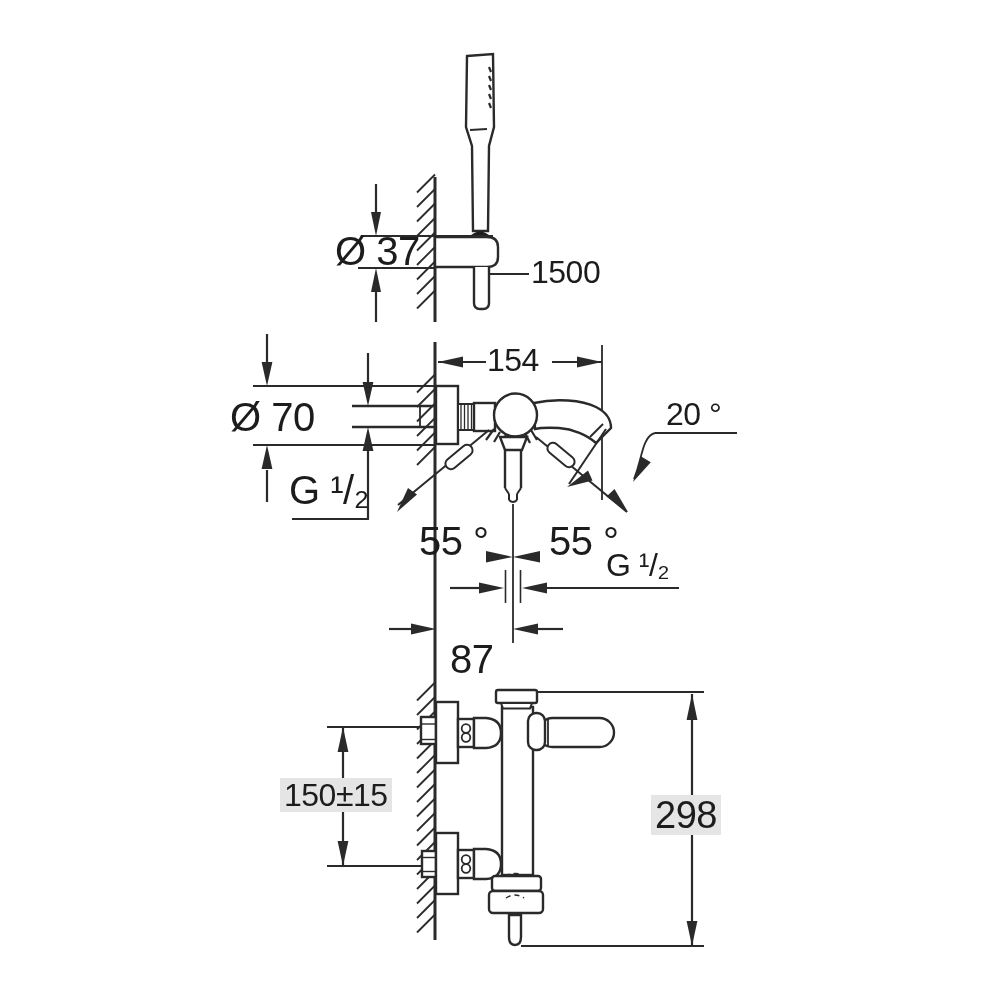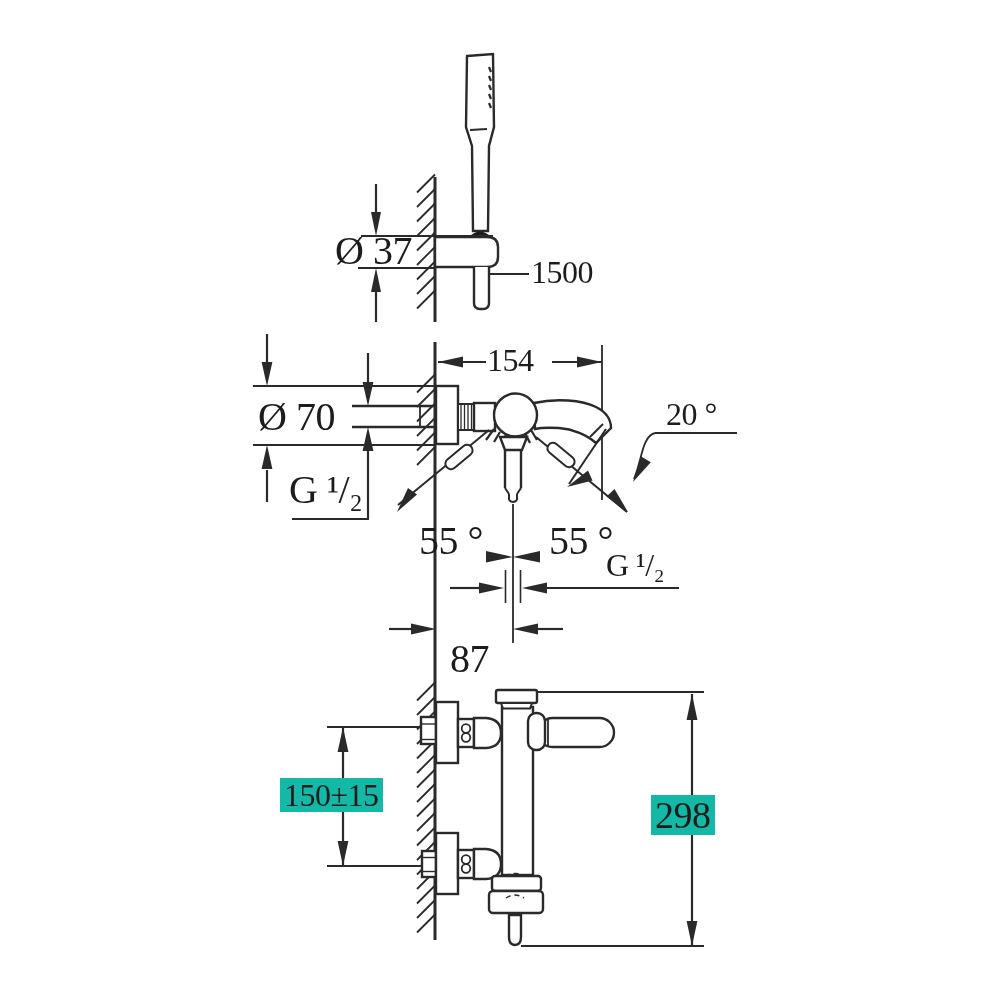--- a/index.html
+++ b/index.html
@@ -1,26 +1,26 @@
 <!DOCTYPE html>
 <html><head>
 <meta charset="utf-8">
 <style>
   html,body{margin:0;padding:0;background:#ffffff;}
   .canvas{position:relative;width:1000px;height:1000px;background:#ffffff;overflow:hidden;
-          font-family:Liberation Serif, serif;}
+          font-family:Liberation Sans, sans-serif;}
   svg{position:absolute;left:0;top:0;}
   .lw{stroke:#2a2a2a;fill:none;}
   .fw{stroke:#2a2a2a;fill:#ffffff;}
   .ar{fill:#2a2a2a;stroke:none;}
   .dk{fill:#1d1d1d;stroke:none;}
   .dim{position:absolute;color:#1c1c1c;font-size:32px;line-height:1;white-space:nowrap;letter-spacing:-0.5px;}
   .dim.big{font-size:40px;}
   .dim.xl{font-size:38px;}
-  .dim.bg{background:#14b8a6;padding:1px 4px;}
+  .dim.bg{background:#e5e5e5;padding:1px 4px;}
 </style>
 </head>
 <body>
 
 <div class="canvas">
 
 <svg width="1000" height="1000" viewBox="0 0 1000 1000">
 
   <g>
     <line class="lw" stroke-width="3" x1="435" y1="177" x2="435" y2="322"></line>
@@ -253,21 +253,21 @@
       <path class="lw" stroke-width="1.5" stroke-dasharray="5 4" d="M506,898 Q515,892 524,898"></path>
       <path class="fw" stroke-width="2.4" d="M509,915 L521,915 L521,937 Q521,945 515,945 Q509,945 509,937 Z"></path>
     </g>
   </g>
 </svg>
 
 <div class="dim big" style="left:335px;top:231px;">Ø 37</div>
 <div class="dim" style="left:531px;top:256px;">1500</div>
 
 <div class="dim" style="left:487px;top:344px;">154</div>
-<div class="dim big" style="left:230px;top:397px;margin-left:28px;">Ø 70</div>
+<div class="dim big" style="left:230px;top:397px;">Ø 70</div>
 <div class="dim big" style="left:289px;top:470px;">G ¹/₂</div>
 <div class="dim" style="left:666px;top:398px;">20 °</div>
 <div class="dim big" style="left:419px;top:521px;">55 °</div>
 <div class="dim big" style="left:549px;top:521px;">55 °</div>
 <div class="dim" style="left:606px;top:549px;">G ¹/₂</div>
 <div class="dim big" style="left:450px;top:639px;">87</div>
 
 <div class="dim bg" style="left:280px;top:778px;">150±15</div>
 <div class="dim xl bg" style="left:651px;top:795px;">298</div>
 

